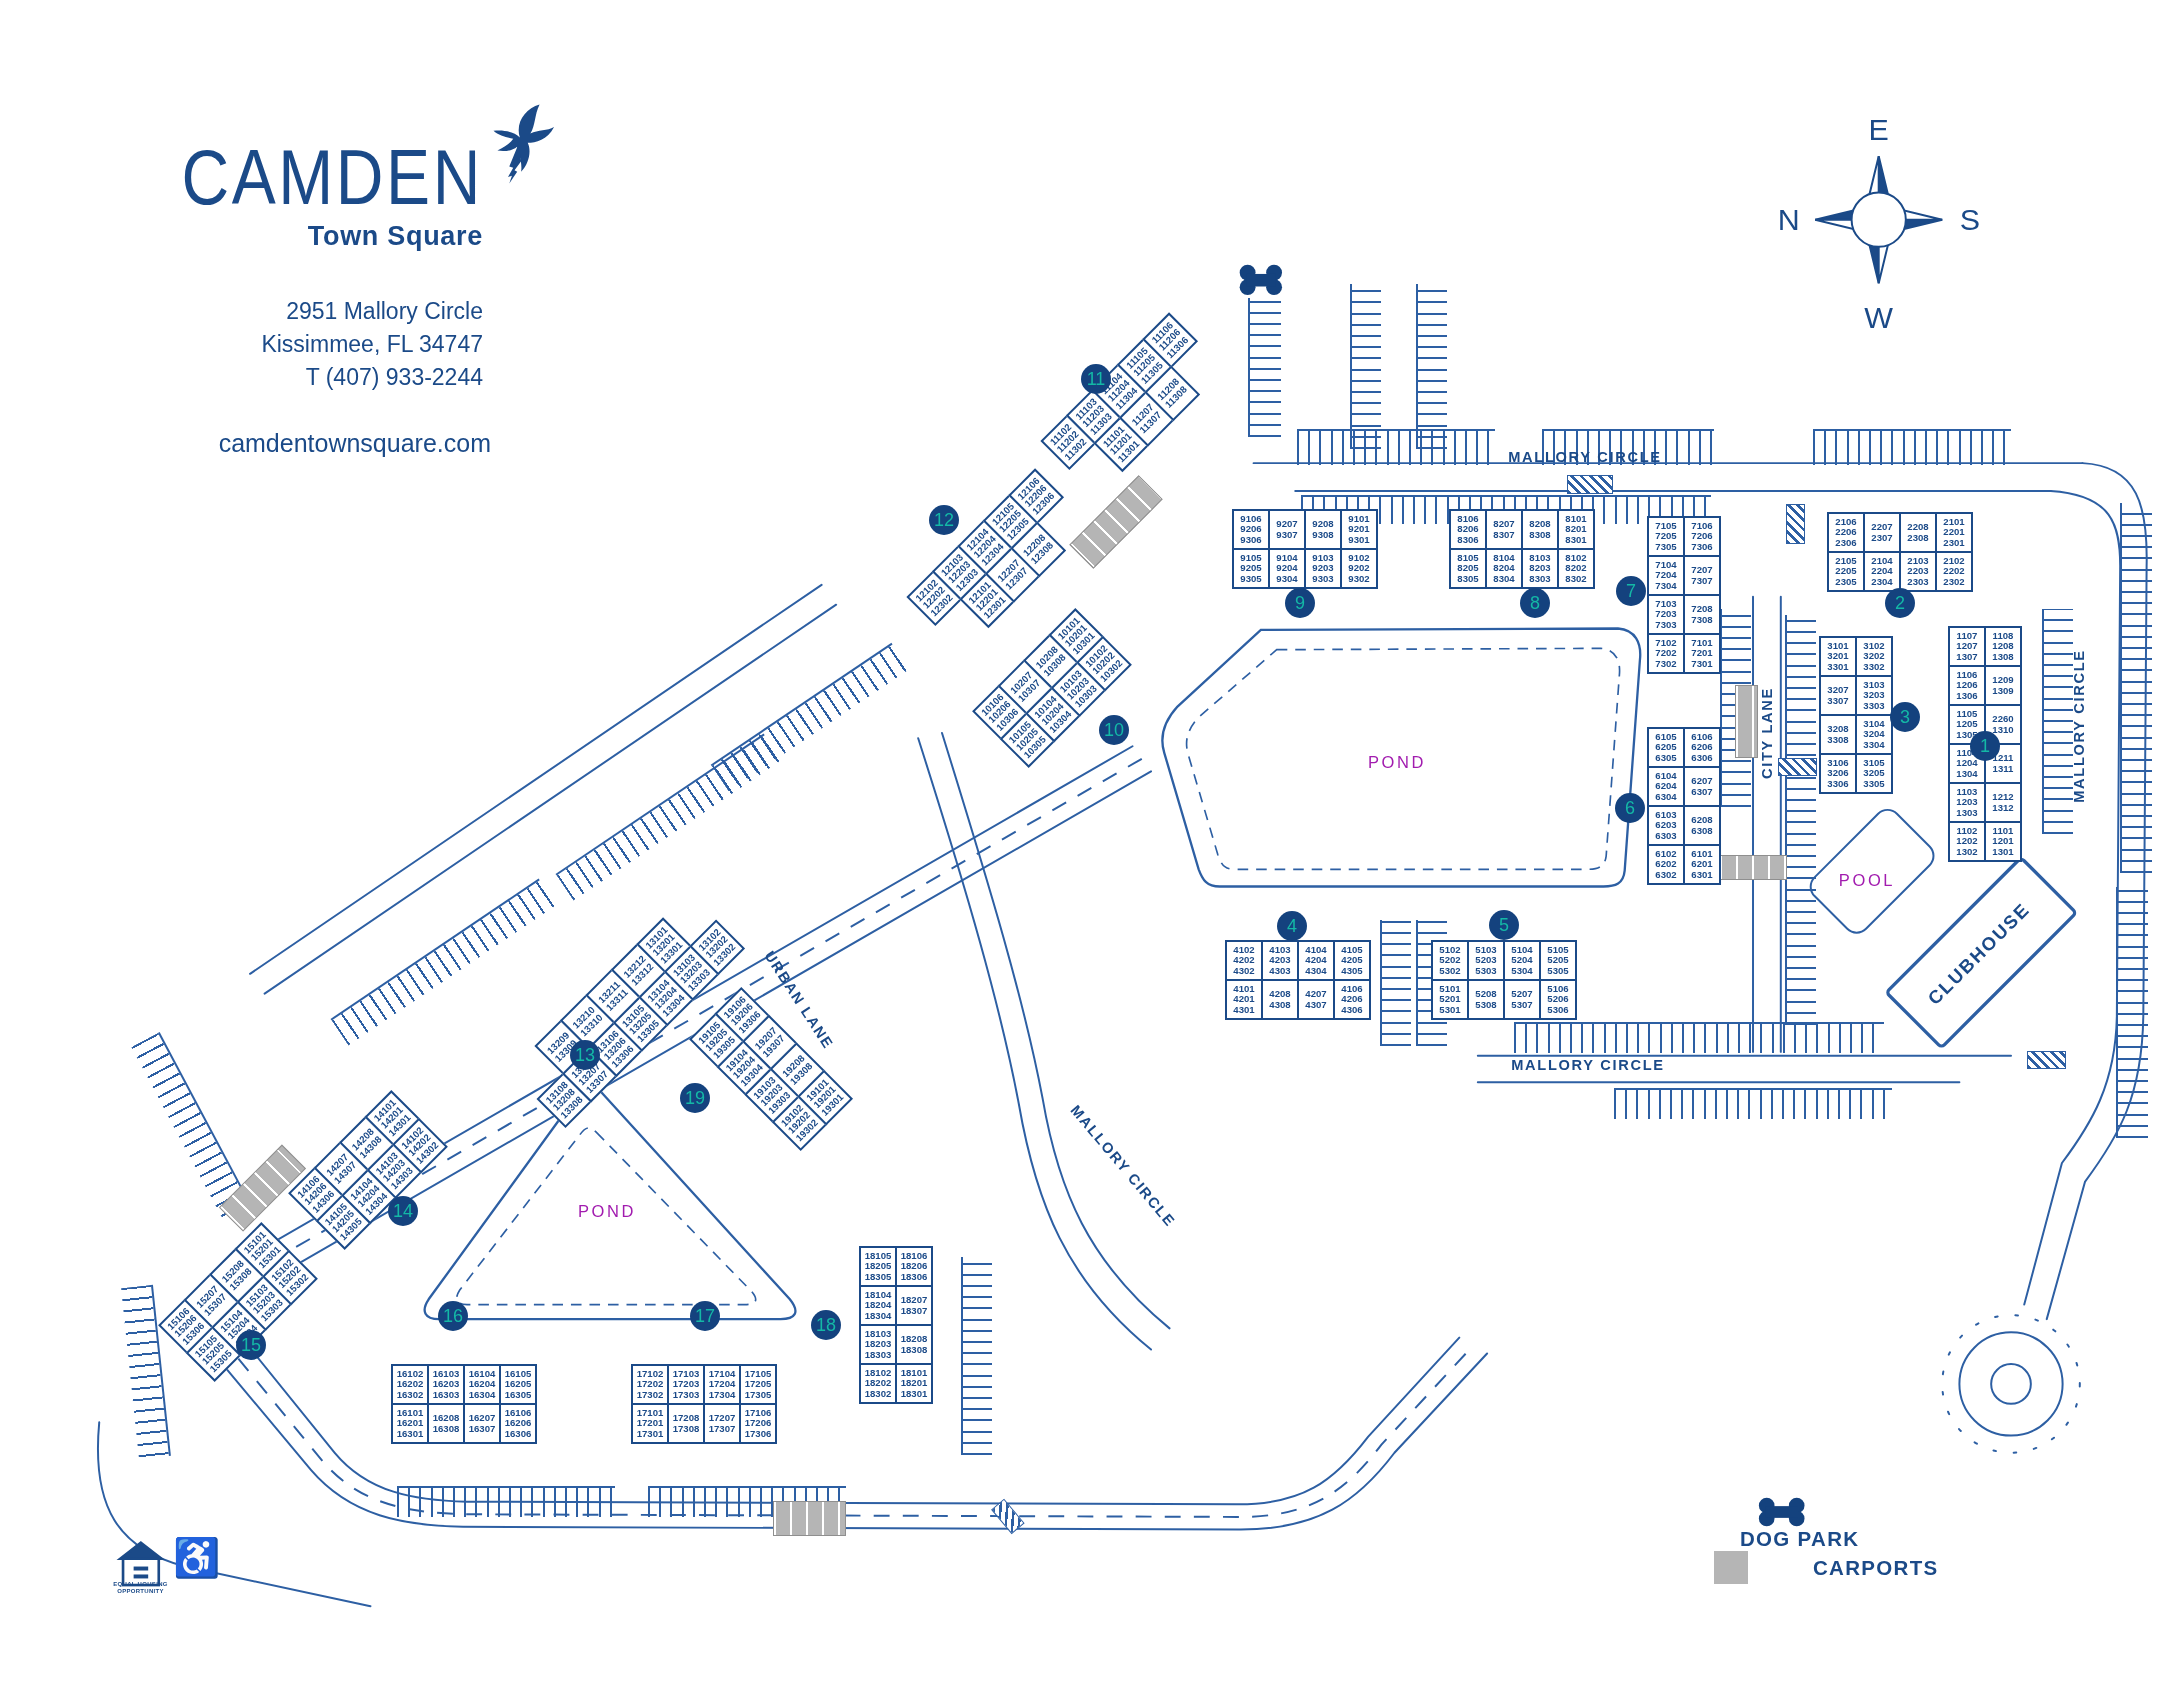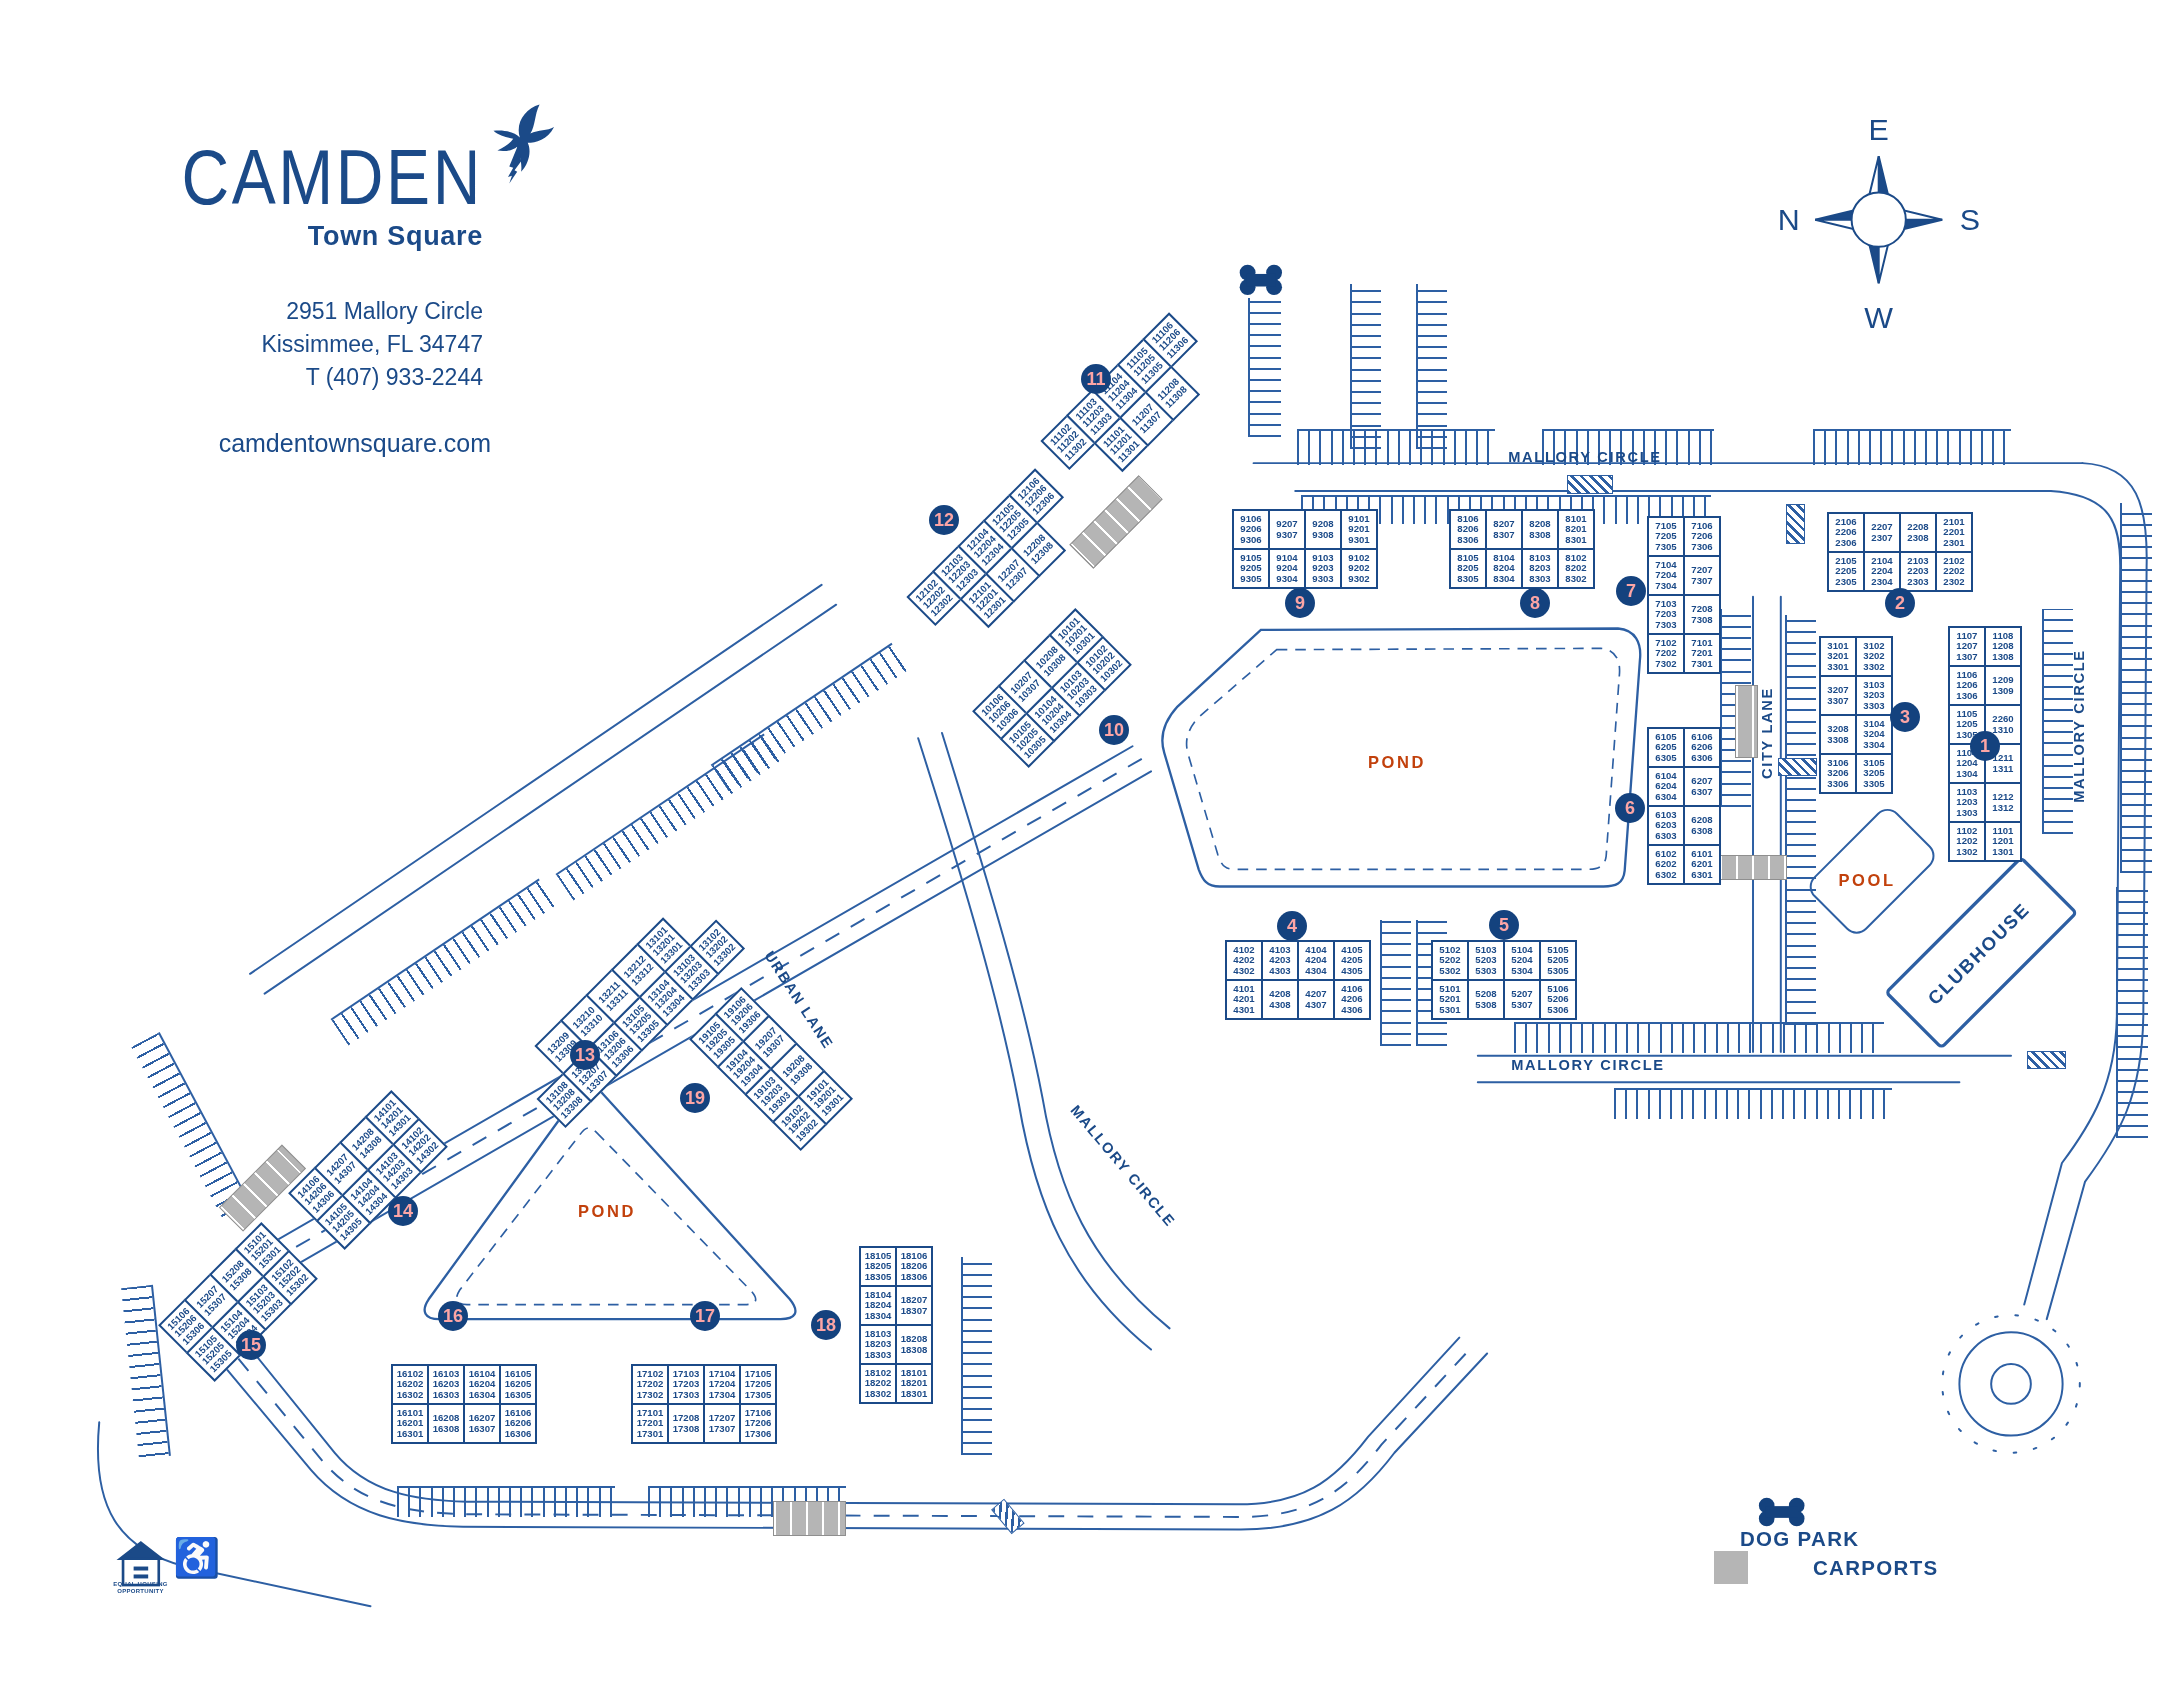--- a/index.html
+++ b/index.html
@@ -23,26 +23,26 @@
   .row + .row{margin-top:-2px;}
   .row .cell + .cell{margin-left:-2px;}
   .cols{display:flex;flex-direction:row;align-items:center;}
   .col{display:flex;flex-direction:column;}
   .col + .col{margin-left:-2px;}
   .col .cell + .cell{margin-top:-2px;}
   .cell{box-sizing:border-box;width:38px;height:41px;border:2px solid #1b4a88;background:#fff;
         display:flex;flex-direction:column;justify-content:center;align-items:center;}
   .cell span{display:block;font-size:9.6px;line-height:10.3px;font-weight:600;color:#1b4a88;letter-spacing:0;}
   .marker{position:absolute;z-index:5;width:30px;height:30px;border-radius:50%;background:#14427e;
-          color:#fca5a5;display:flex;align-items:center;justify-content:center;font-size:18px;font-weight:700;
+          color:#14b8a6;display:flex;align-items:center;justify-content:center;font-size:18px;font-weight:400;
           transform:translate(-50%,-50%);}
   
   .map-label{position:absolute;z-index:4;white-space:nowrap;transform:translate(-50%,-50%);}
   .lbl-road{font-size:14.6px;letter-spacing:1.7px;font-weight:600;color:#1b4a88;}
-  .lbl-area{font-size:16.5px;letter-spacing:2.6px;font-weight:700;color:#c2410c;}
+  .lbl-area{font-size:16.5px;letter-spacing:2.6px;font-weight:400;color:#a21caf;}
   .lbl-club{font-size:18.5px;letter-spacing:2px;font-weight:600;color:#1b4a88;}
   
   .comb{position:absolute;z-index:2;background:repeating-linear-gradient(90deg,#2d5fa3 0 2px,transparent 2px 11.2px);
         border-top:2px solid #2d5fa3;}
   .comb.vert{background:repeating-linear-gradient(0deg,#2d5fa3 0 2px,transparent 2px 11.2px);
         border-top:none;border-left:2px solid #2d5fa3;}
   .carport{position:absolute;z-index:2;background:#b5b5b5;
         border:1.3px solid #8f8f8f;}
   .carport .divs{width:100%;height:100%;
         background:repeating-linear-gradient(90deg,#ffffff 0 2px,transparent 2px 16px);}

